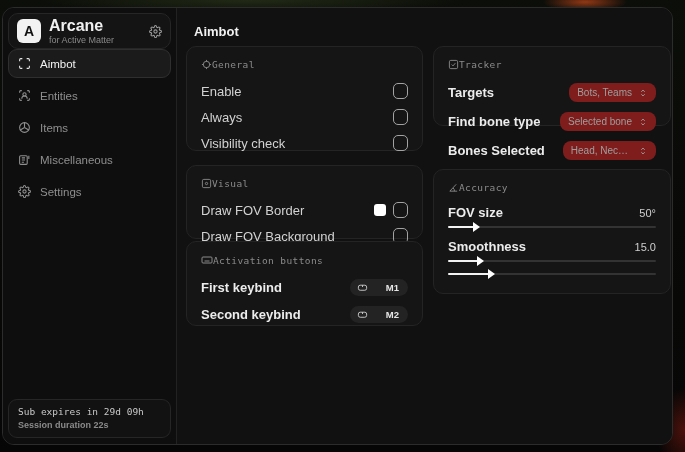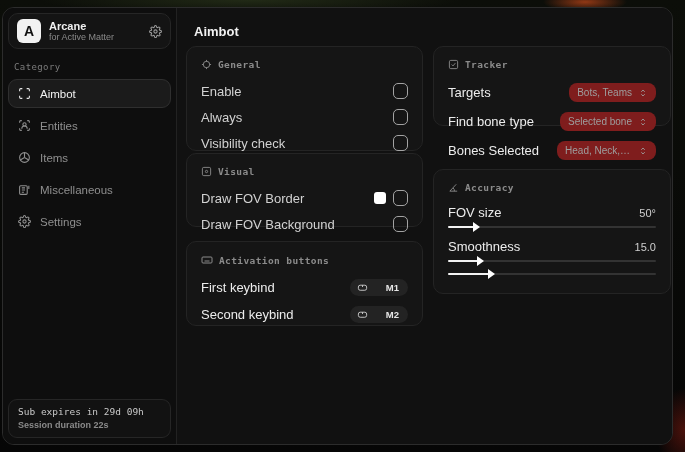--- a/index.html
+++ b/index.html
@@ -38,21 +38,21 @@
     border:1px solid #262626; background:#141414;
     border-radius:10px; height:36px;
     display:flex; align-items:center; gap:8px; padding:0 8px;
   }
   .logo {
     width:24px; height:24px; border-radius:6px; background:#f2f2f2;
     color:#111; font-weight:bold; font-size:14px;
     display:flex; align-items:center; justify-content:center;
   }
   .brand-text { flex:1; line-height:1.15; }
-  .brand-title { color:#f0f0f0; font-size:11px; font-weight:bold; }
+  .brand-title { color:#f0f0f0; font-size:16px; font-weight:bold; }
   .brand-sub { color:#8a8a8a; font-size:9px; }
   .brand-gear { color:#9a9a9a; display:flex; }
   .cat-label {
     font-family:"DejaVu Sans Mono", monospace;
     color:#7c7c7c; font-size:9px; letter-spacing:.4px;
     margin:13px 0 7px 6px;
   }
   .nav { display:flex; flex-direction:column; }
   .nav-item {
     display:flex; align-items:center; gap:9px;
@@ -84,38 +84,37 @@
     color:#f2f2f2; font-size:13px; font-weight:bold;
   }
   .card {
     position:absolute;
     background:#151515;
     border:1px solid #242424;
     border-radius:10px;
     padding:10px 12px;
   }
   .card-general   { left:9px;  top:38px;  width:237px; height:105px; }
-  .card-visual    { left:9px;  top:145px; width:237px; height:74px; }
+  .card-visual    { left:9px;  top:157px; width:237px; height:74px; }
   .card-activation{ left:9px;  top:233px; width:237px; height:85px; }
   .card-tracker   { left:256px; top:38px;  width:238px; height:80px; }
   .card-accuracy  { left:256px; top:161px; width:238px; height:125px; }
   .card-header {
-    display:flex; align-items:center; gap:6px;
+    display:flex; align-items:center; 
     font-family:"DejaVu Sans Mono", monospace;
     color:#8b8b8b; font-size:9.5px; letter-spacing:.4px;
     margin:2px 0 8px 2px;
-    font-weight:bold;
   }
   .card-header .hicon { display:flex; color:#8b8b8b; }
   .row {
     display:flex; align-items:center; justify-content:space-between;
     padding:5px 2px;
   }
   .row-label { color:#d2d2d2; font-size:13px; }
-  .row-label.strong { color:#ececec; font-weight:normal;text-align:right; }
+  .row-label.strong { color:#ececec; font-weight:bold;text-align:right; }
   .row-right { display:flex; align-items:center; gap:7px; }
   .checkbox {
     width:15px; height:16px; border-radius:5px;
     border:1.5px solid #a3a3a3; background:transparent;
     cursor:pointer;
   }
   .swatch { width:12px; height:12px; border-radius:3px; cursor:pointer; }
   .keypill {
     display:flex; align-items:center; gap:18px;
     background:#232323; border-radius:9px;
@@ -163,21 +162,20 @@
         <div class="brand-sub">for Active Matter</div>
       </div>
       <span class="brand-gear">
         <svg width="13" height="13" viewBox="0 0 24 24" fill="none" stroke="currentColor" stroke-width="2">
             <circle cx="12" cy="12" r="3"></circle>
             <path d="M19.4 15a1.65 1.65 0 0 0 .33 1.82l.06.06a2 2 0 1 1-2.83 2.83l-.06-.06a1.65 1.65 0 0 0-1.82-.33 1.65 1.65 0 0 0-1 1.51V21a2 2 0 0 1-4 0v-.09a1.65 1.65 0 0 0-1-1.51 1.65 1.65 0 0 0-1.82.33l-.06.06a2 2 0 1 1-2.83-2.83l.06-.06a1.65 1.65 0 0 0 .33-1.82 1.65 1.65 0 0 0-1.51-1H3a2 2 0 0 1 0-4h.09a1.65 1.65 0 0 0 1.51-1 1.65 1.65 0 0 0-.33-1.82l-.06-.06a2 2 0 1 1 2.83-2.83l.06.06a1.65 1.65 0 0 0 1.82.33h0a1.65 1.65 0 0 0 1-1.51V3a2 2 0 0 1 4 0v.09a1.65 1.65 0 0 0 1 1.51h0a1.65 1.65 0 0 0 1.82-.33l.06-.06a2 2 0 1 1 2.83 2.83l-.06.06a1.65 1.65 0 0 0-.33 1.82v0a1.65 1.65 0 0 0 1.51 1H21a2 2 0 0 1 0 4h-.09a1.65 1.65 0 0 0-1.51 1z"></path>
           </svg>
       </span>
     </div>
 
-    <div class="cat-label">Category</div>
 
     <div class="nav">
       <div class="nav-item active">
         <span class="nicon">
           <svg width="13" height="13" viewBox="0 0 24 24" fill="none" stroke="currentColor" stroke-width="2">
               <path d="M3 8V5a2 2 0 0 1 2-2h3"></path>
               <path d="M16 3h3a2 2 0 0 1 2 2v3"></path>
               <path d="M21 16v3a2 2 0 0 1-2 2h-3"></path>
               <path d="M8 21H5a2 2 0 0 1-2-2v-3"></path>
             </svg>

